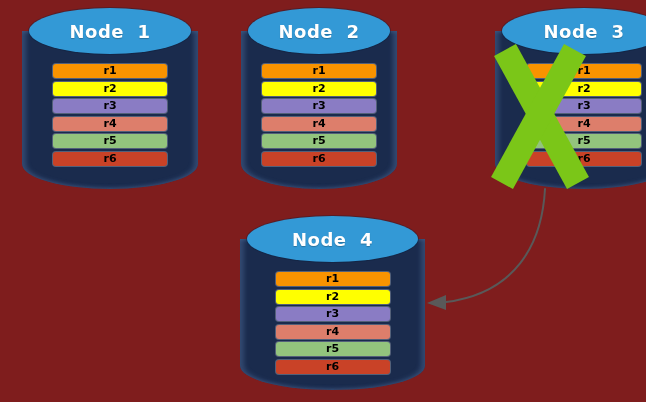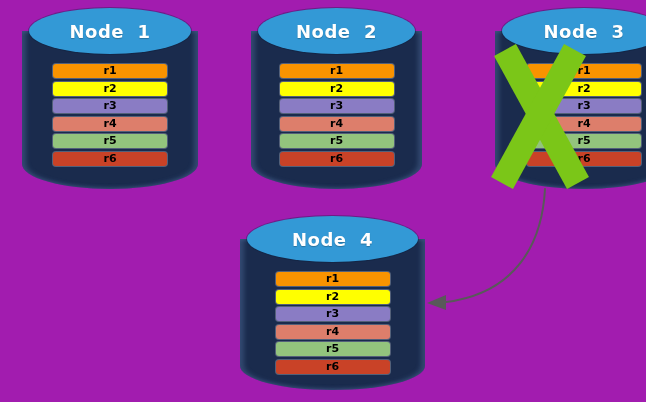--- a/index.html
+++ b/index.html
@@ -1,22 +1,22 @@
 <!DOCTYPE html>
 <html style="--navy: #1A2B4D; --topblue: #3399D6;"><head>
 <meta charset="utf-8">
 <style>
   html,body{margin:0;padding:0;background:#fff;}
   .canvas{
-    position:relative;width:646px;height:402px;background:#a21caf;
+    position:relative;width:646px;height:402px;background:#7f1d1d;
     font-family:"DejaVu Sans","Liberation Sans",sans-serif;overflow:hidden;
   }
   .node{position:absolute;}
   .n0{left:22px;top:8px;width:176px;height:181px;}
-  .n1{left:251px;top:8px;width:171px;height:181px;}
+  .n1{left:241px;top:8px;width:156px;height:181px;}
   .n2{left:455px;top:8px;width:178px;height:181px;margin-left:40px;}
   .n3{left:240px;top:216px;width:185px;height:174px;}
   .cyl-body{
     position:absolute;left:0;right:0;top:23px;bottom:0;
     background:var(--navy,#1A2B4D);
     border-radius:0 0 50% 50% / 0 0 16% 16%;
     box-shadow:inset 4px 0 5px rgba(110,145,200,.30), inset -4px 0 5px rgba(110,145,200,.30);
   }
   .cyl-top{
     position:absolute;left:7px;right:7px;top:0;height:46px;

